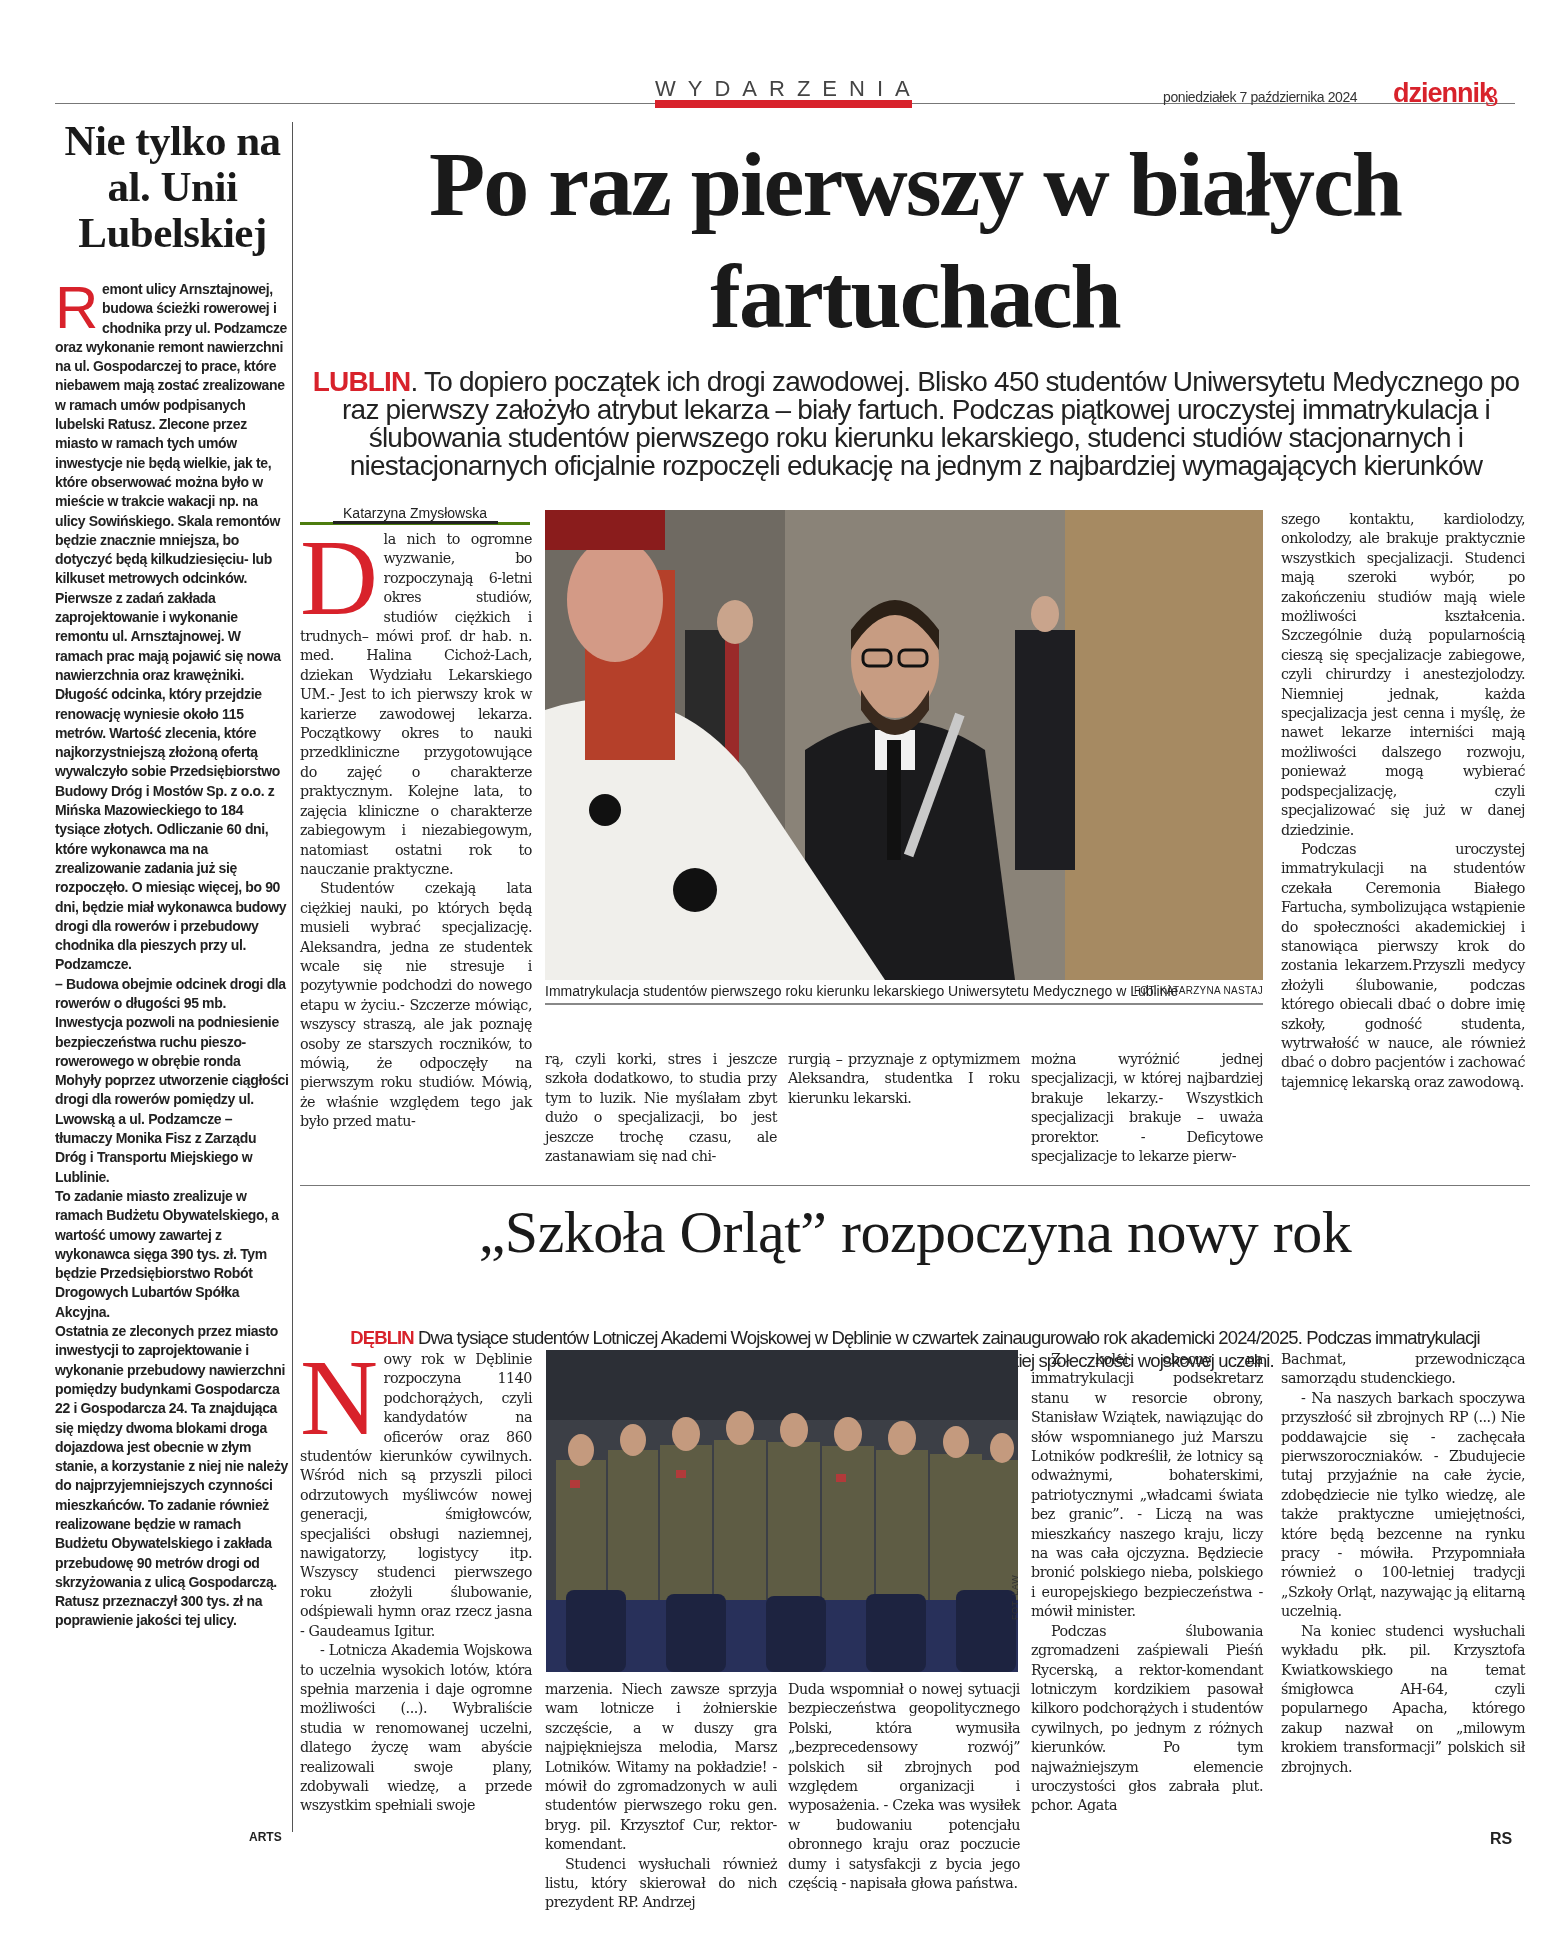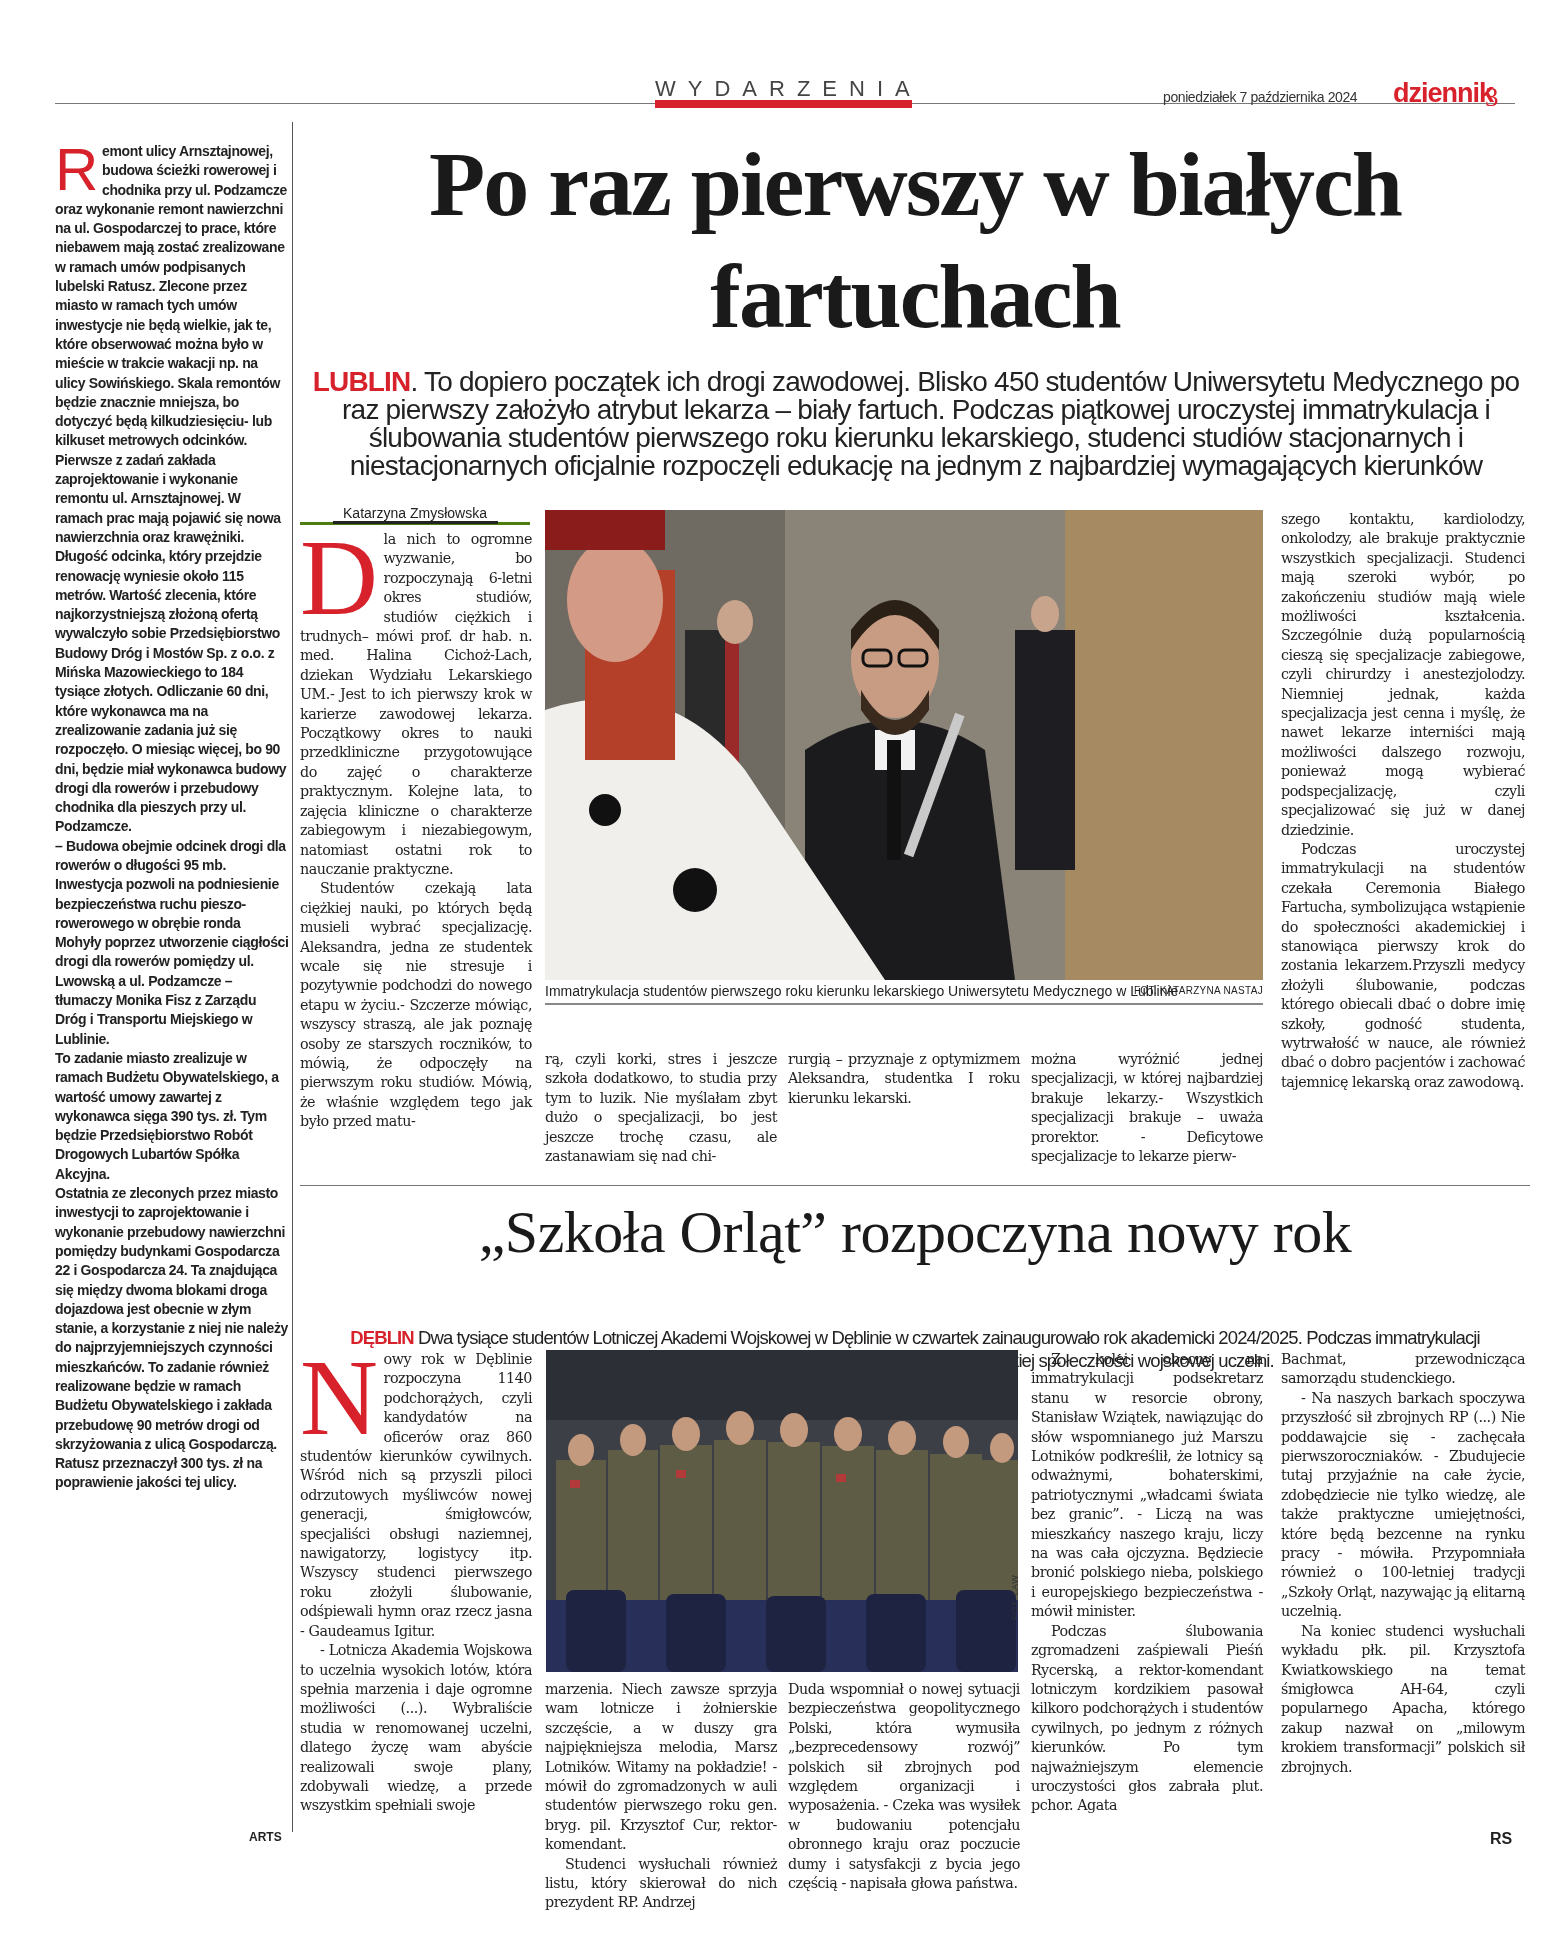--- a/index.html
+++ b/index.html
@@ -55,20 +55,21 @@
 <body>
 
 <div class="hdr-line"></div>
 <div class="section-label">WYDARZENIA</div>
 <div class="section-bar"></div>
 <div class="date">poniedziałek 7 października 2024</div>
 <div class="logo">dziennik</div>
 <div class="page-num">3</div>
 
 <div class="sidebar">
+  <h2 class="side-title">Nie tylko na al. Unii Lubelskiej</h2>
   <div class="side-body">
     <p><span class="dropcap-sans">R</span><span>emont ulicy Arnsztajnowej, budowa ścieżki rowerowej i chodnika przy ul. Podzamcze oraz wykonanie remont nawierzchni na ul. Gospodarczej to prace, które niebawem mają zostać zrealizowane w ramach umów podpisanych lubelski Ratusz. Zlecone przez miasto w ramach tych umów inwestycje nie będą wielkie, jak te, które obserwować można było w mieście w trakcie wakacji np. na ulicy Sowińskiego. Skala remontów będzie znacznie mniejsza, bo dotyczyć będą kilkudziesięciu- lub kilkuset metrowych odcinków.</span></p>
     <p>Pierwsze z zadań zakłada zaprojektowanie i wykonanie remontu ul. Arnsztajnowej. W ramach prac mają pojawić się nowa nawierzchnia oraz krawężniki. Długość odcinka, który przejdzie renowację wyniesie około 115 metrów. Wartość zlecenia, które najkorzystniejszą złożoną ofertą wywalczyło sobie Przedsiębiorstwo Budowy Dróg i Mostów Sp. z o.o. z Mińska Mazowieckiego to 184 tysiące złotych. Odliczanie 60 dni, które wykonawca ma na zrealizowanie zadania już się rozpoczęło. O miesiąc więcej, bo 90 dni, będzie miał wykonawca budowy drogi dla rowerów i przebudowy chodnika dla pieszych przy ul. Podzamcze.</p>
     <p>– Budowa obejmie odcinek drogi dla rowerów o długości 95 mb. Inwestycja pozwoli na podniesienie bezpieczeństwa ruchu pieszo-rowerowego w obrębie ronda Mohyły poprzez utworzenie ciągłości drogi dla rowerów pomiędzy ul. Lwowską a ul. Podzamcze – tłumaczy Monika Fisz z Zarządu Dróg i Transportu Miejskiego w Lublinie.</p>
     <p>To zadanie miasto zrealizuje w ramach Budżetu Obywatelskiego, a wartość umowy zawartej z wykonawca sięga 390 tys. zł. Tym będzie Przedsiębiorstwo Robót Drogowych Lubartów Spółka Akcyjna.</p>
     <p>Ostatnia ze zleconych przez miasto inwestycji to zaprojektowanie i wykonanie przebudowy nawierzchni pomiędzy budynkami Gospodarcza 22 i Gospodarcza 24. Ta znajdująca się między dwoma blokami droga dojazdowa jest obecnie w złym stanie, a korzystanie z niej nie należy do najprzyjemniejszych czynności mieszkańców. To zadanie również realizowane będzie w ramach Budżetu Obywatelskiego i zakłada przebudowę 90 metrów drogi od skrzyżowania z ulicą Gospodarczą. Ratusz przeznaczył 300 tys. zł na poprawienie jakości tej ulicy.</p>
   </div>
 </div>
 <div class="side-sig">ARTS</div>
 <div class="sidebar-rule"></div>

